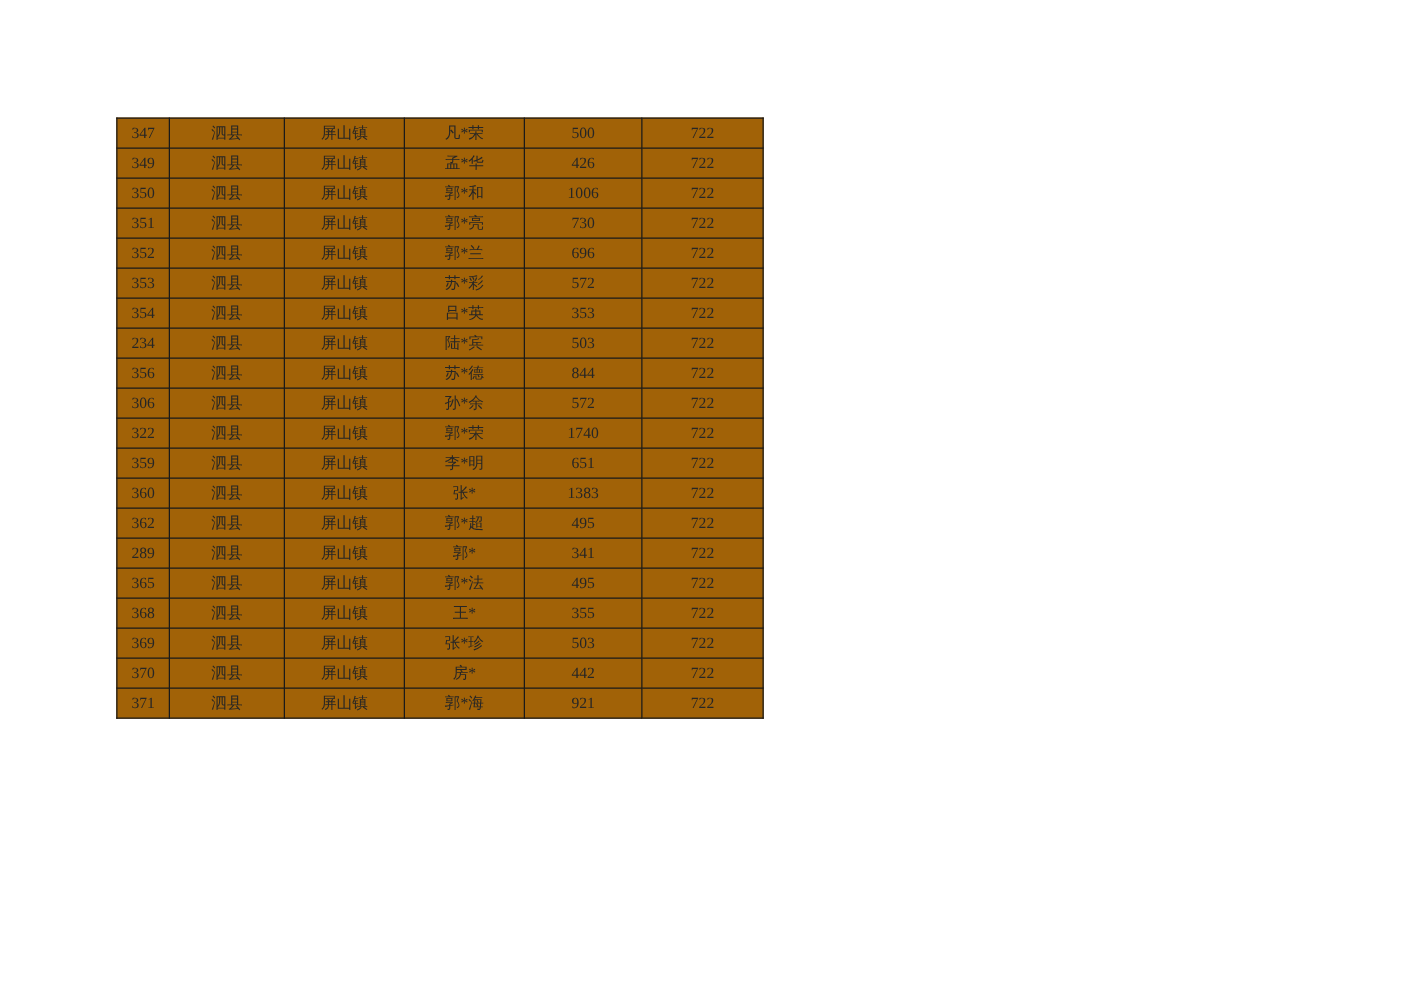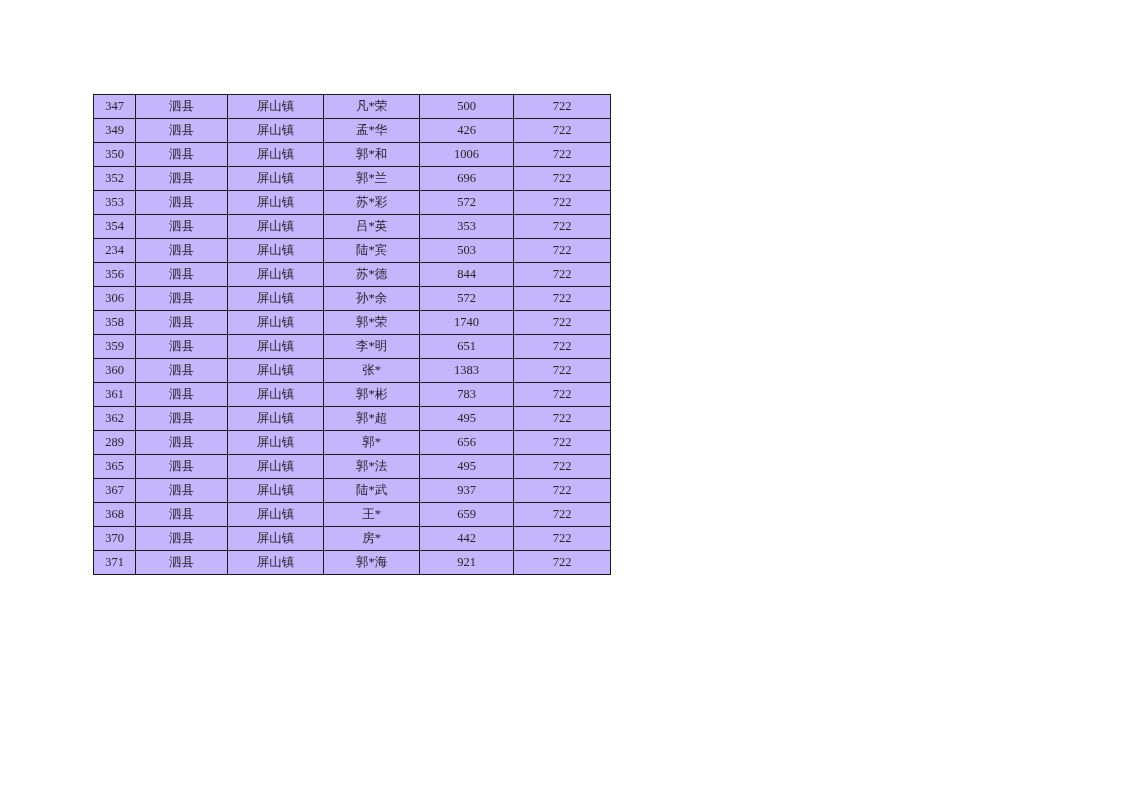--- a/index.html
+++ b/index.html
@@ -14,21 +14,21 @@
     background: #ffffff;
     overflow: hidden;
     font-family: "Liberation Serif", "DejaVu Serif", serif;
   }
   table.data-table {
     position: absolute;
     left: 93px;
     top: 94px;
     border-collapse: collapse;
     table-layout: fixed;
-    background: #c4b5fd;
+    background: #a16207;
   }
   table.data-table td {
     border: 1px solid #1a1a1a;
     height: 23px;
     padding: 0;
     text-align: center;
     vertical-align: middle;
     font-size: 12.5px;
     line-height: 23px;
     color: #262626;
@@ -74,20 +74,28 @@
         </tr>
         <tr>
           <td>350</td>
           <td>泗县</td>
           <td>屏山镇</td>
           <td>郭*和</td>
           <td>1006</td>
           <td>722</td>
         </tr>
         <tr>
+          <td>351</td>
+          <td>泗县</td>
+          <td>屏山镇</td>
+          <td>郭*亮</td>
+          <td>730</td>
+          <td>722</td>
+        </tr>
+        <tr>
           <td>352</td>
           <td>泗县</td>
           <td>屏山镇</td>
           <td>郭*兰</td>
           <td>696</td>
           <td>722</td>
         </tr>
         <tr>
           <td>353</td>
           <td>泗县</td>
@@ -122,21 +130,21 @@
         </tr>
         <tr>
           <td>306</td>
           <td>泗县</td>
           <td>屏山镇</td>
           <td>孙*余</td>
           <td>572</td>
           <td>722</td>
         </tr>
         <tr>
-          <td>358</td>
+          <td>322</td>
           <td>泗县</td>
           <td>屏山镇</td>
           <td>郭*荣</td>
           <td>1740</td>
           <td>722</td>
         </tr>
         <tr>
           <td>359</td>
           <td>泗县</td>
           <td>屏山镇</td>
@@ -146,65 +154,57 @@
         </tr>
         <tr>
           <td>360</td>
           <td>泗县</td>
           <td>屏山镇</td>
           <td>张*</td>
           <td>1383</td>
           <td>722</td>
         </tr>
         <tr>
-          <td>361</td>
-          <td>泗县</td>
-          <td>屏山镇</td>
-          <td>郭*彬</td>
-          <td>783</td>
-          <td>722</td>
-        </tr>
-        <tr>
           <td>362</td>
           <td>泗县</td>
           <td>屏山镇</td>
           <td>郭*超</td>
           <td>495</td>
           <td>722</td>
         </tr>
         <tr>
           <td>289</td>
           <td>泗县</td>
           <td>屏山镇</td>
           <td>郭*</td>
-          <td>656</td>
+          <td>341</td>
           <td>722</td>
         </tr>
         <tr>
           <td>365</td>
           <td>泗县</td>
           <td>屏山镇</td>
           <td>郭*法</td>
           <td>495</td>
           <td>722</td>
         </tr>
         <tr>
-          <td>367</td>
-          <td>泗县</td>
-          <td>屏山镇</td>
-          <td>陆*武</td>
-          <td>937</td>
-          <td>722</td>
-        </tr>
-        <tr>
           <td>368</td>
           <td>泗县</td>
           <td>屏山镇</td>
           <td>王*</td>
-          <td>659</td>
+          <td>355</td>
+          <td>722</td>
+        </tr>
+        <tr>
+          <td>369</td>
+          <td>泗县</td>
+          <td>屏山镇</td>
+          <td>张*珍</td>
+          <td>503</td>
           <td>722</td>
         </tr>
         <tr>
           <td>370</td>
           <td>泗县</td>
           <td>屏山镇</td>
           <td>房*</td>
           <td>442</td>
           <td>722</td>
         </tr>

